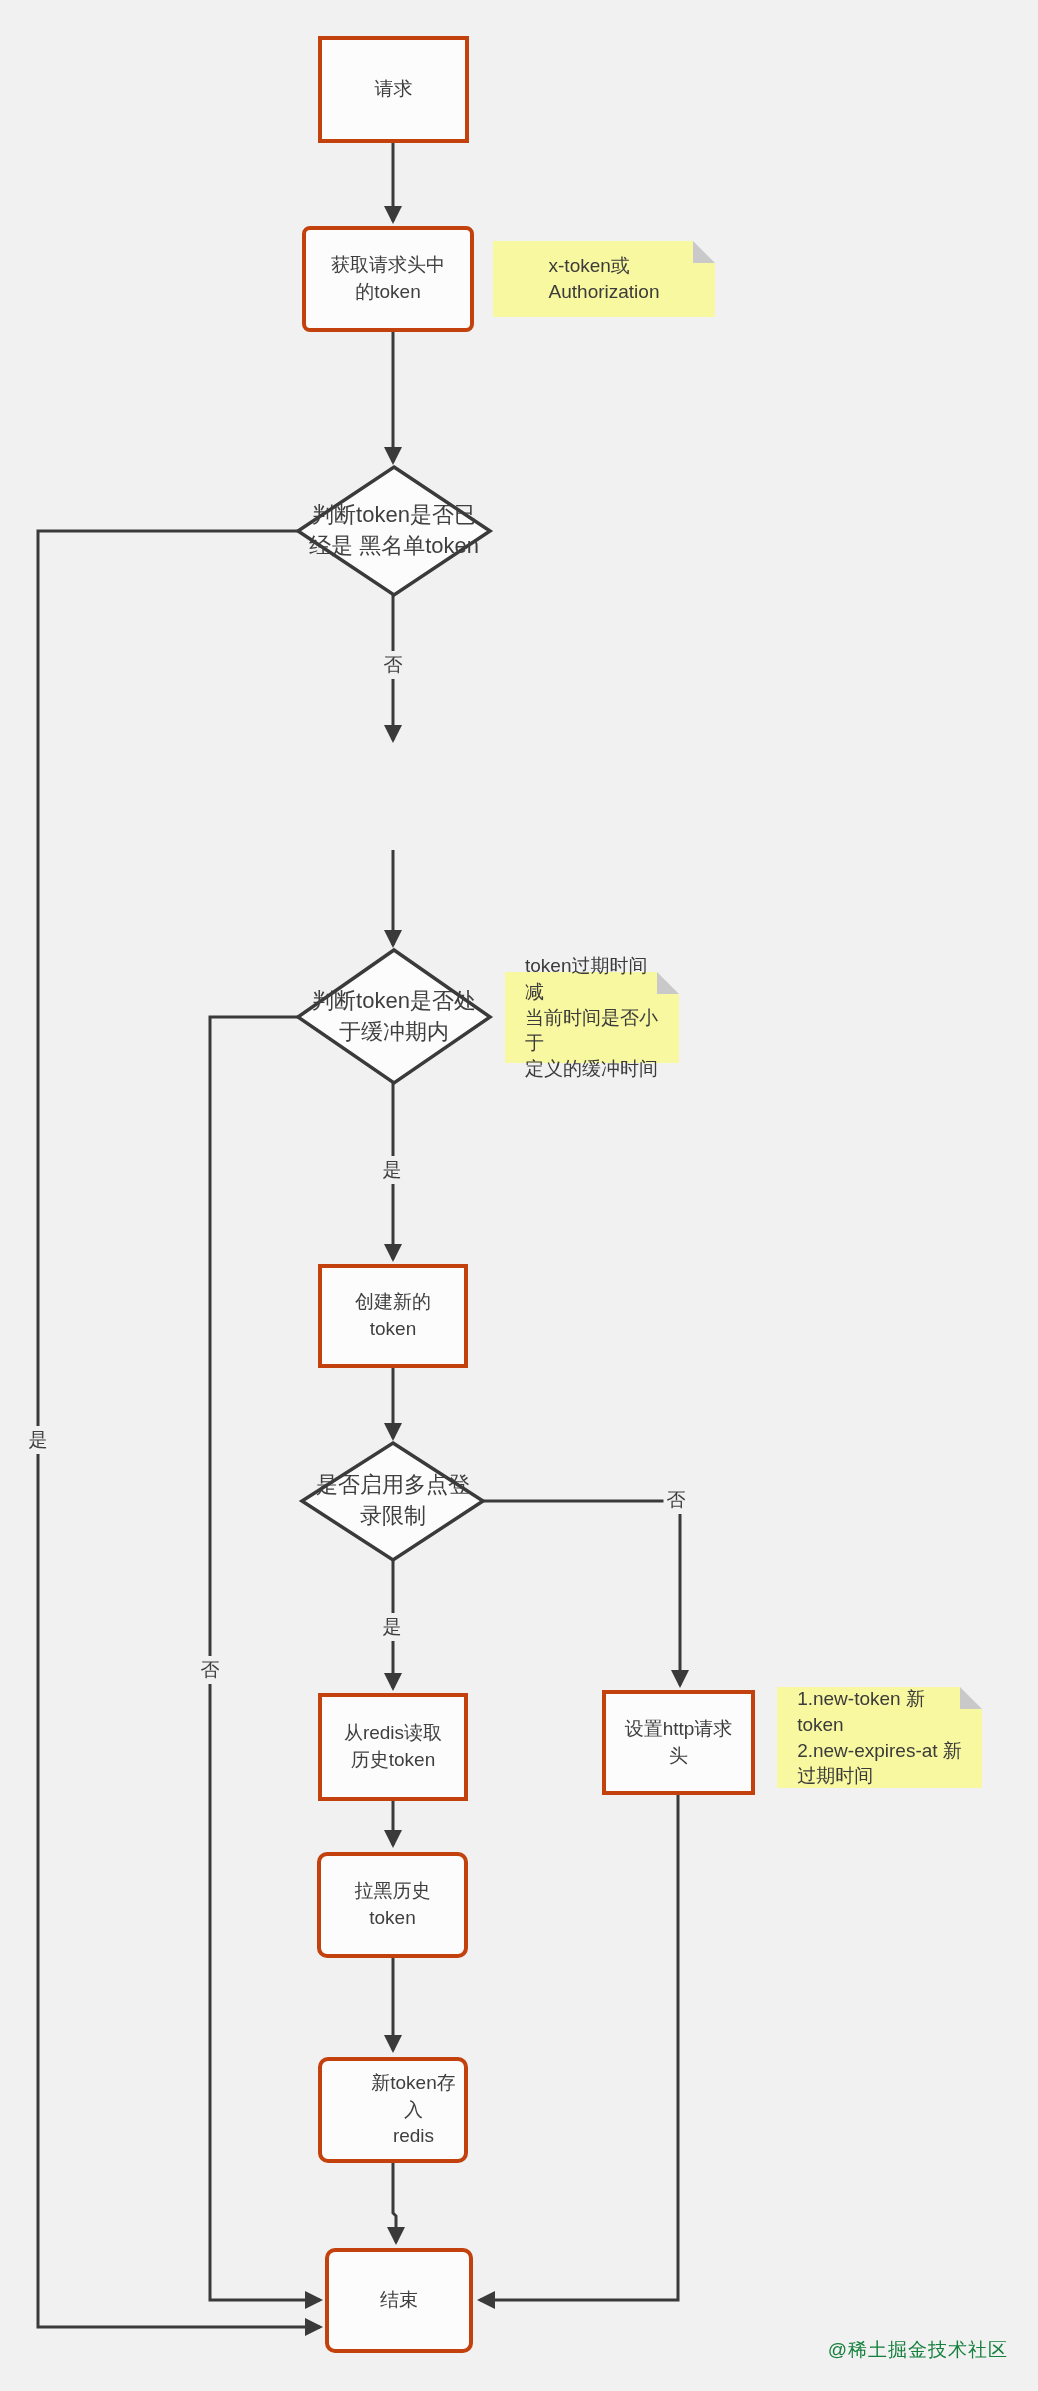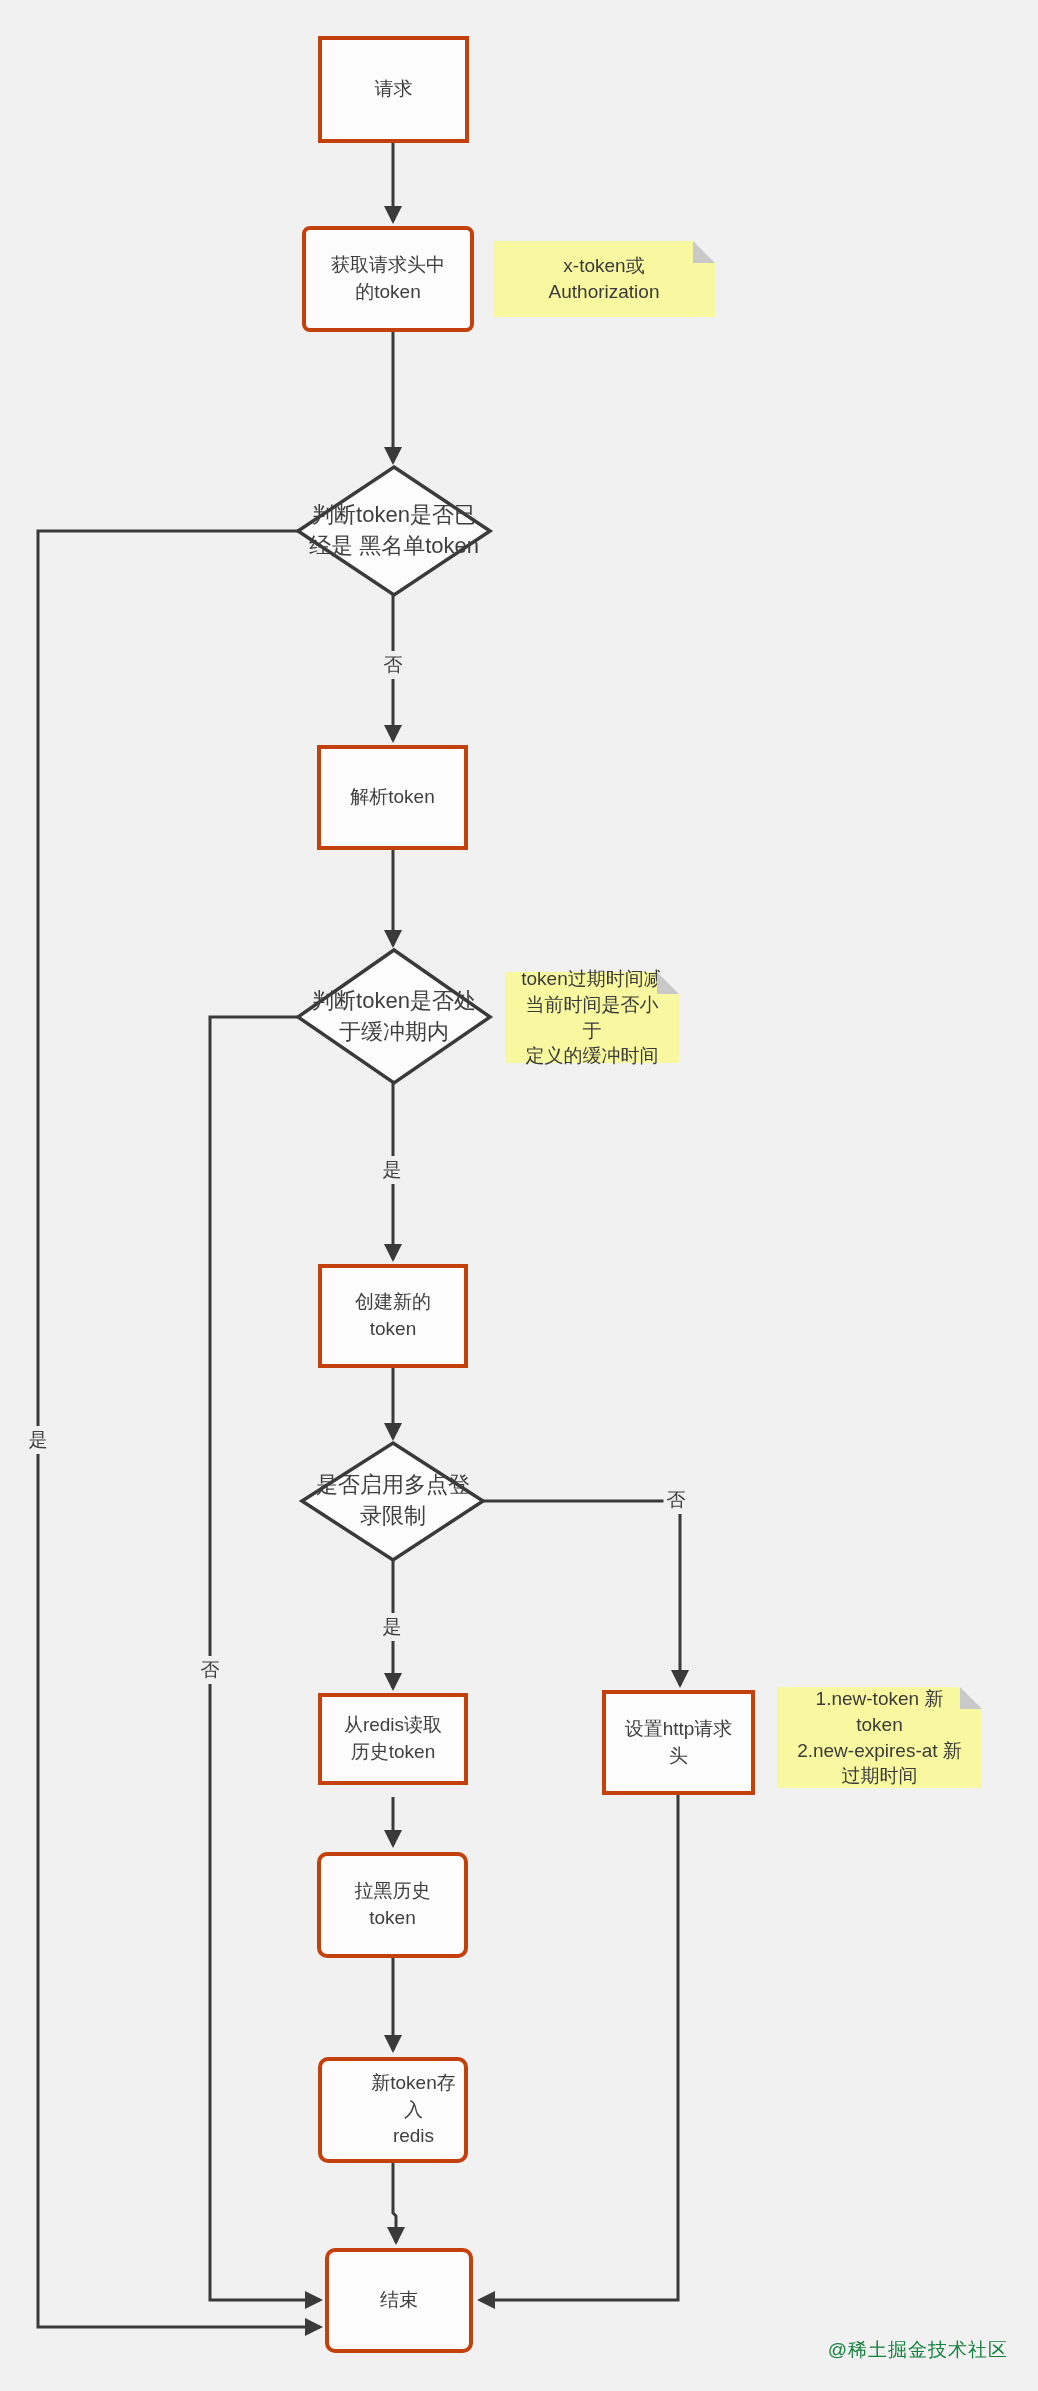--- a/index.html
+++ b/index.html
@@ -15,22 +15,22 @@
   }
   .node.rounded{border-radius:10px;}
   .node.rounded-sm{border-radius:8px;}
   .label{white-space:pre-line;}
   .diamond-text{
     position:absolute;display:flex;align-items:center;justify-content:center;
     text-align:center;font-size:22px;line-height:1.4;pointer-events:none;
   }
   .note{
     position:absolute;display:flex;align-items:center;justify-content:center;
-    background:#f8f8a0;text-align:center;font-size:19px;line-height:1.35;color:#3b3b3b;
-    box-sizing:border-box;padding:6px 12px;
+    background:#f8f8a0;font-size:19px;line-height:1.35;color:#3b3b3b;
+    box-sizing:border-box;padding:6px 20px;
   }
   .note .fold{
     position:absolute;top:0;right:0;width:0;height:0;border-style:solid;
     border-width:0 22px 22px 0;
     border-color:#f1f1f1 #f1f1f1 #c9c9c9 #c9c9c9;
   }
   .edge-label{
     position:absolute;transform:translate(-50%,-50%);
     background:#f1f1f1;padding:1px 3px;font-size:19px;color:#3f3f3f;
   }
@@ -74,30 +74,27 @@
 
   <div class="node" style="left:318px;top:36px;width:151px;height:107px;">
     <span class="label">请求</span>
   </div>
 
   <div class="node rounded-sm" style="left:302px;top:226px;width:172px;height:106px;">
     <span class="label">获取请求头中
 的token</span>
   </div>
 
-  <div class="node" style="left:317px;top:745px;width:151px;height:105px;">
-    <span class="label">解析token</span>
-  </div>
 
   <div class="node" style="left:318px;top:1264px;width:150px;height:104px;">
     <span class="label">创建新的
 token</span>
   </div>
 
-  <div class="node" style="left:318px;top:1693px;width:150px;height:92px;">
+  <div class="node" style="left:318px;top:1693px;width:150px;height:108px;">
     <span class="label">从redis读取
 历史token</span>
   </div>
 
   <div class="node" style="left:602px;top:1690px;width:153px;height:105px;">
     <span class="label">设置http请求
 头</span>
   </div>
 
   <div class="node rounded" style="left:317px;top:1852px;width:151px;height:106px;">

